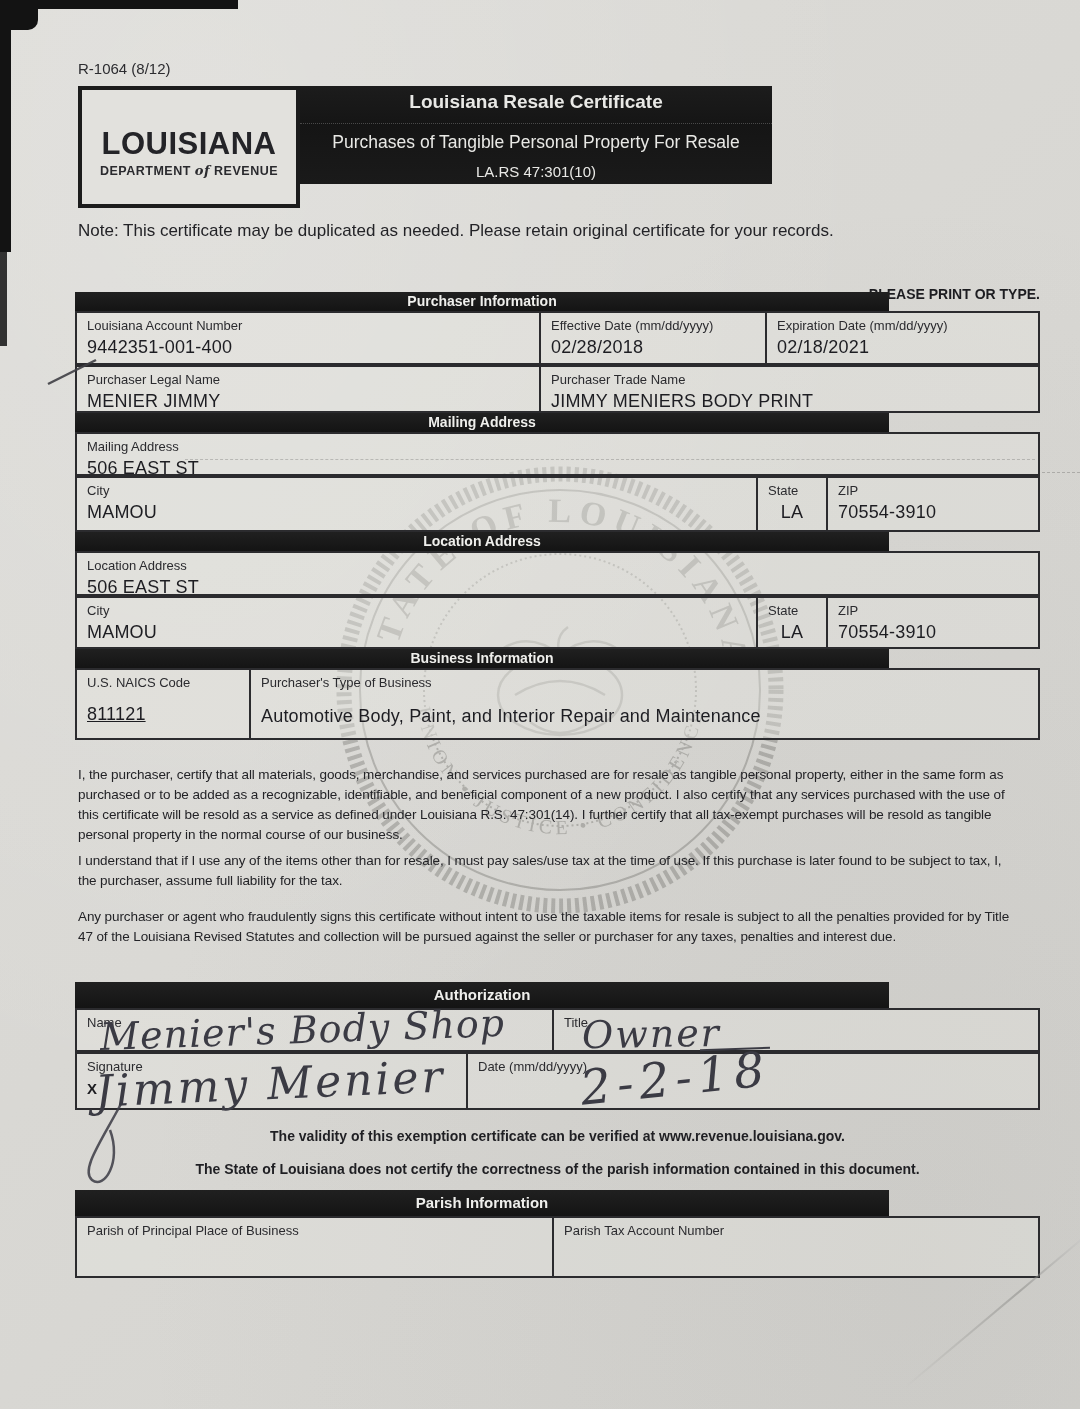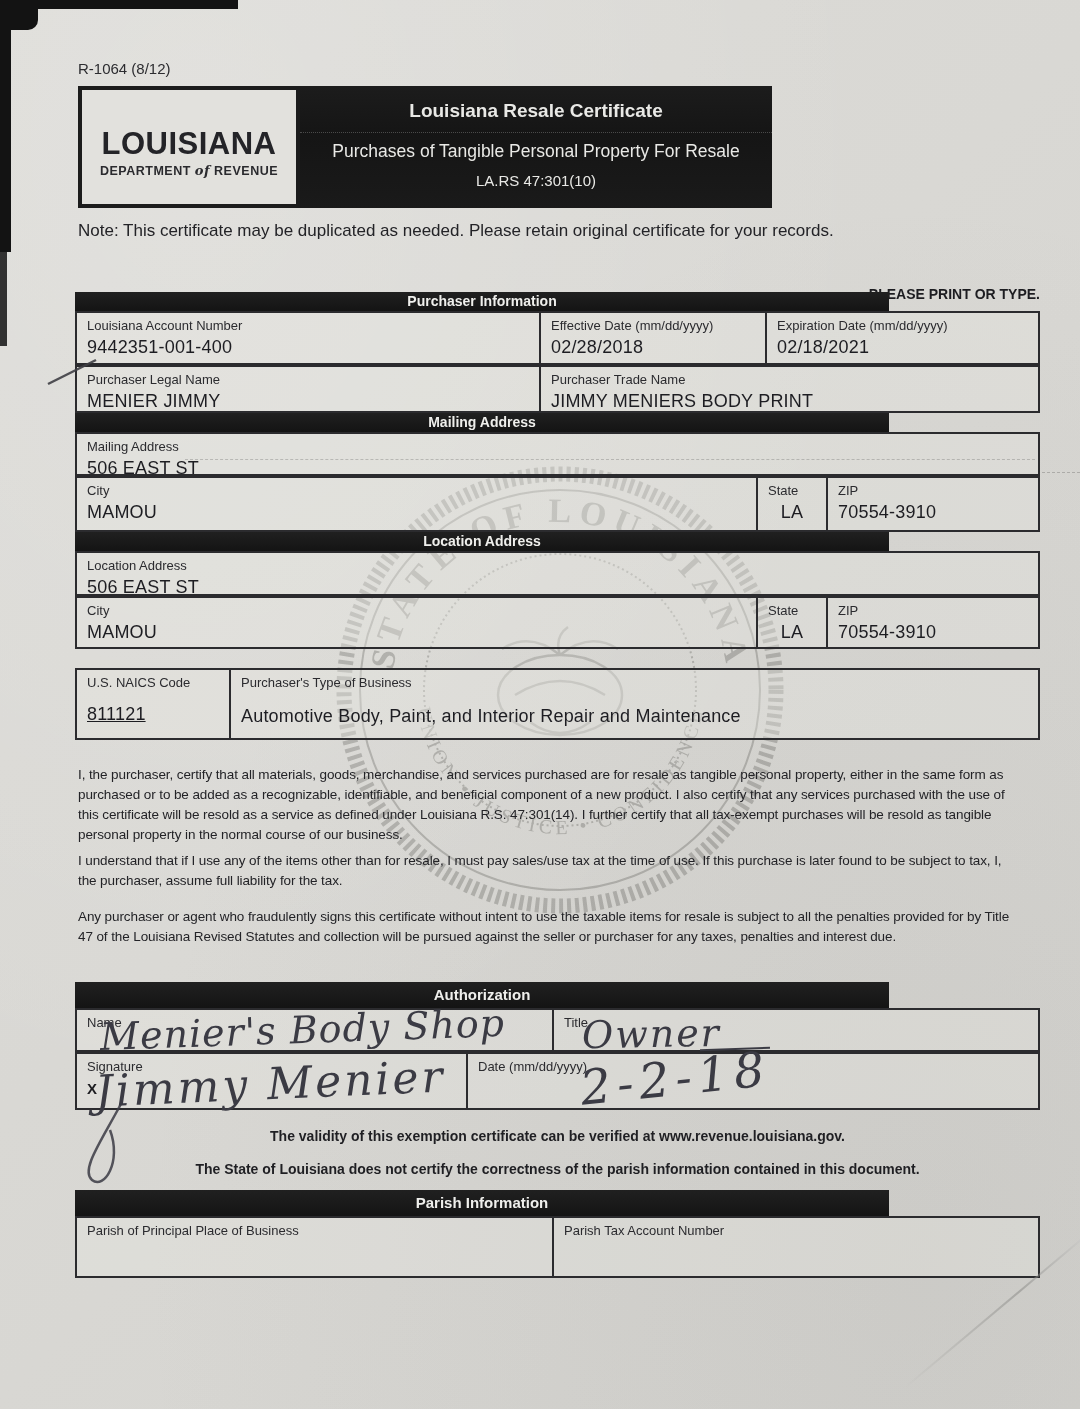--- a/index.html
+++ b/index.html
@@ -18,23 +18,23 @@
   .abs{position:absolute;}
   
   .art{background:#131313;}
   
   .form-number{left:78px;top:60px;font-size:15px;color:#2c2c30;}
   .logo-box{left:78px;top:86px;width:222px;height:122px;background:#e2e1dd;
     border:4px solid #1c1c1c;box-sizing:border-box;text-align:center;}
   .logo-main{margin-top:36px;font-size:31px;font-weight:bold;letter-spacing:.5px;color:#242428;}
   .logo-sub{font-size:12.5px;font-weight:bold;letter-spacing:.5px;color:#2a2a2e;margin-top:1px;}
   .logo-sub .of{font-family:"DejaVu Serif",serif;font-style:italic;font-weight:bold;font-size:13px;}
-  .banner{left:300px;top:86px;width:472px;height:122px;background:
+  .banner{left:300px;top:86px;width:472px;height:98px;background:
     linear-gradient(180deg,#1c1c1c 0%,#151515 40%,#1a1a1a 100%);
-    color:#e9e9e6;text-align:center;box-sizing:border-box;padding-top:14px;}
+    color:#e9e9e6;text-align:center;box-sizing:border-box;padding-top:5px;}
   .banner-title{font-size:19px;font-weight:bold;}
   .banner-sub{font-size:17.5px;margin-top:10px;border-top:1px dotted rgba(230,230,230,.25);padding-top:8px;}
   .banner-statute{font-size:15px;margin-top:10px;}
   .note-line{left:78px;top:221px;font-size:17px;color:#232327;}
   .print-type{top:286px;right:40px;width:1000px;text-align:right;font-size:14px;font-weight:bold;color:#1d1d21;}
   
   .secbar{left:75px;width:814px;background:linear-gradient(180deg,#202020,#141414);
     color:#efefec;font-weight:bold;text-align:center;box-sizing:border-box;}
   .secbar.small{height:19px;font-size:14px;line-height:19px;}
   .secbar.big{height:26px;font-size:15px;line-height:26px;}
@@ -178,23 +178,24 @@
     <div class="fcell" style="width:70px;">
       <div class="flabel">State</div>
       <div class="fvalue center-val">LA</div>
     </div>
     <div class="fcell" style="flex:1;">
       <div class="flabel">ZIP</div>
       <div class="fvalue">70554-3910</div>
     </div>
   </div>
 
+  <div class="abs secbar small" style="top:649px;">Business Information</div>
 
   <div class="abs frow" style="top:668px;height:72px;">
-    <div class="fcell" style="width:152px;">
+    <div class="fcell" style="width:172px;">
       <div class="flabel">U.S. NAICS Code</div>
       <div class="fvalue" style="margin-top:14px;text-decoration:underline;">811121</div>
     </div>
     <div class="fcell" style="flex:1;">
       <div class="flabel">Purchaser's Type of Business</div>
       <div class="fvalue" style="margin-top:16px;">Automotive Body, Paint, and Interior Repair and Maintenance</div>
     </div>
   </div>
 
   <div class="abs para" style="top:765px;">I, the purchaser, certify that all materials, goods, merchandise, and services purchased are for resale as tangible personal property, either in the same form as purchased or to be added as a recognizable, identifiable, and beneficial component of a new product. I also certify that any services purchased with the use of this certificate will be resold as a service as defined under Louisiana R.S. 47:301(14). I further certify that all tax-exempt purchases will be resold as tangible personal property in the normal course of our business.</div>

